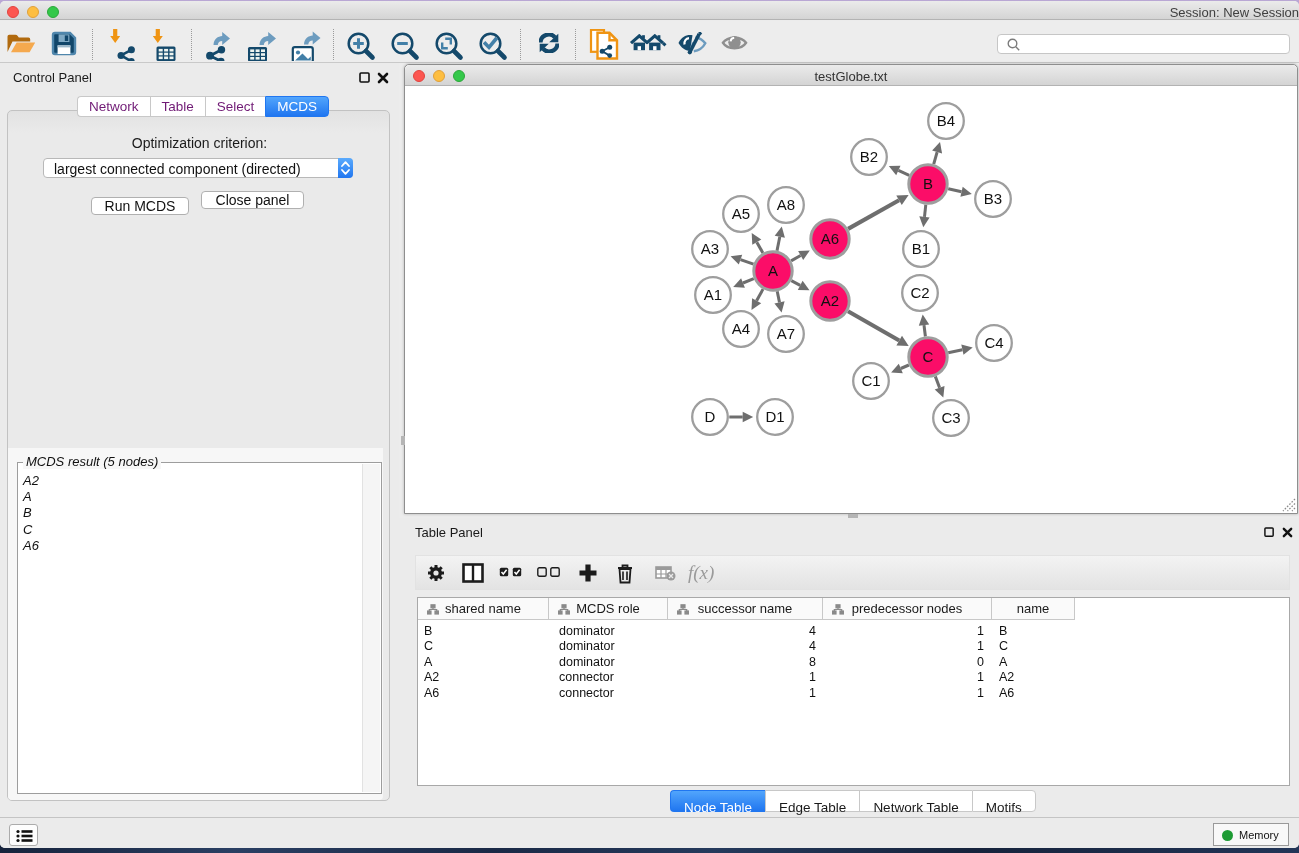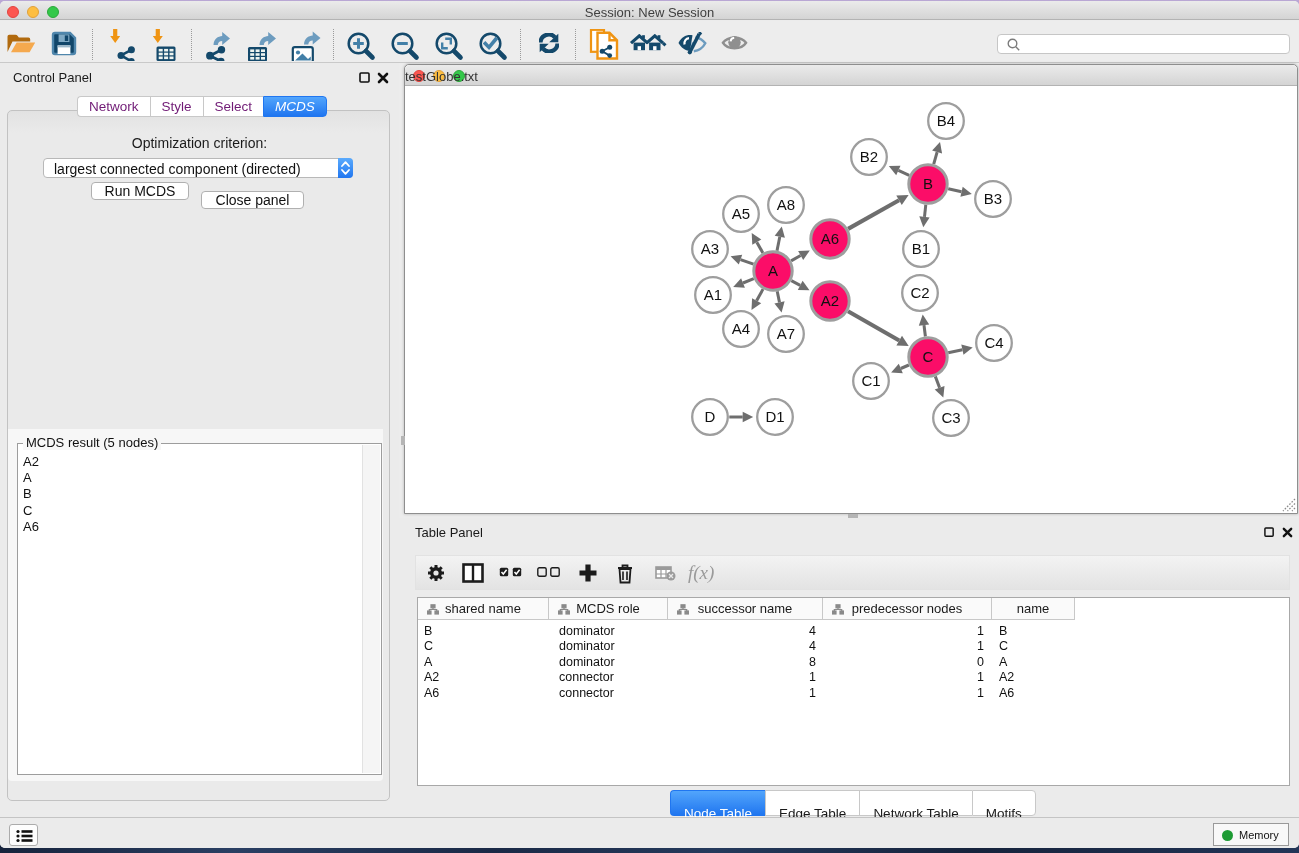--- a/index.html
+++ b/index.html
@@ -8,68 +8,68 @@
 #desktop-bottom { position:absolute; left:0; bottom:0; width:1299px; height:12px; background:linear-gradient(90deg,#16233c,#2a3f63 18%,#1a2946 38%,#253a5c 55%,#16233c 75%,#223557); }
 #win { position:absolute; left:0; top:1px; width:1299px; height:847px; background:#ececec; border-radius:5px; overflow:hidden; }
 
 
 #titlebar { position:absolute; left:0; top:0; width:100%; height:19px;
   background:linear-gradient(#ebebeb,#d4d4d4); border-bottom:1px solid #b3b3b3; }
 .tl { position:absolute; top:4.5px; width:12px; height:12px; border-radius:50%; }
 #titlebar .t1 { left:7px;  background:#fc5650; border:1px solid #e1443f; }
 #titlebar .t2 { left:27px; background:#fdbe41; border:1px solid #e0a03a; }
 #titlebar .t3 { left:47px; background:#34c84a; border:1px solid #2ca73b; }
-#titletext { position:absolute; top:3.5px; width:100%; text-align:center; font-size:13px; color:#404040; }
+#titletext { position:absolute; top:3.5px; width:100%; text-align:right; font-size:13px; color:#404040; }
 
 
 #toolbar { position:absolute; left:0; top:20px; width:100%; height:42px; background:#ededed; border-bottom:1px solid #c9c9c9; }
 .tsep { position:absolute; top:8px; height:31px; width:0; border-left:1px dotted #9a9a9a; }
 .ticon { position:absolute; top:6px; }
 #searchbox { position:absolute; left:997px; top:13px; width:293px; height:20px; background:#fff; border:1px solid #c6c6c6; border-radius:4px; }
 
 
 #cp { position:absolute; left:0; top:62px; width:399px; height:754px; background:#ebebeb; }
 #cp-title { position:absolute; left:13px; top:7px; font-size:13px; color:#1a1a1a; }
 #cp-tabs { position:absolute; left:77px; top:33px; height:21px; }
 .cptab { float:left; height:21px; font-size:13.5px; line-height:20px; padding:0 11px; background:#fff; border:1px solid #c8c8c8; border-right:none; color:#701a75; }
 .cptab.first { border-radius:4px 0 0 4px; }
-.cptab.last  { border-radius:0 4px 4px 0; border-right:1px solid #c8c8c8;font-style:italic; }
+.cptab.last  { border-radius:0 4px 4px 0; border-right:1px solid #c8c8c8; }
 .cptab.sel { background:linear-gradient(#52a5fc,#2076f0); border-color:#2076f0; color:#fff; }
 #cp-panel { position:absolute; left:7px; top:47px; width:383px; height:691px; background:linear-gradient(#e2e2e2,#eaeaea 22px); border:1px solid #c2c2c2; border-radius:5px; }
 #cp-opt-label { position:absolute; left:0; top:72px; width:100%; text-align:center; font-size:14px; color:#1a1a1a; }
 #cp-combo { position:absolute; left:43px; top:95px; width:310px; height:20px; background:#fff; border:1px solid #b8b8b8; border-radius:4px; }
 #cp-combo .ctext { position:absolute; left:10px; top:1.5px; font-size:14px; color:#111; }
 #cp-combo .cstep { position:absolute; right:-1px; top:-1px; width:15px; height:20px; background:linear-gradient(#5babfd,#2076f0); border-radius:0 4px 4px 0; }
 .btn { position:absolute; height:18px; background:#fff; border:1px solid #b0b0b0; border-radius:4px; font-size:14px; text-align:center; color:#111; line-height:16.5px; }
-#cp-white { position:absolute; left:8px; top:366px; width:375px; height:352px; background:#f7f7f7; border-radius:0 0 4px 4px; }
+#cp-white { position:absolute; left:8px; top:385px; width:375px; height:352px; background:#f7f7f7; border-radius:0 0 4px 4px;font-style:italic; }
 #fieldset { position:absolute; left:9px; top:14px; width:365px; height:332px; border:1px solid #9d9d9d; background:#fff; }
 #fieldset-label { position:absolute; left:5px; top:-9px; background:#f7f7f7; padding:0 3px; font-size:13px; color:#111; z-index:5; }
 #mlist { position:absolute; left:1px; top:1px; right:19px; bottom:1px; background:#fff; font-size:13px; color:#111; padding-top:9px; }
 #mlist div { height:16.2px; padding-left:4px; }
 #mscroll { position:absolute; right:1px; top:1px; width:18px; bottom:1px; background:#f5f5f5; border-left:1px solid #e2e2e2; }
 
 
 #nw { position:absolute; left:404px; top:63px; width:894px; height:450px; background:#fff; border:1px solid #8e8e8e; border-radius:5px 5px 0 0; box-shadow:0 0 3px rgba(0,0,0,0.25); }
 #nw-titlebar { position:absolute; left:0; top:0; width:100%; height:21px; background:linear-gradient(#ebebeb,#d4d4d4); border-bottom:1px solid #b3b3b3; border-radius:5px 5px 0 0; }
 #nw-titlebar .t1 { left:8px; background:#fc5650; border:1px solid #e1443f; }
 #nw-titlebar .t2 { left:28px; background:#fdbe41; border:1px solid #e0a03a; }
 #nw-titlebar .t3 { left:48px; background:#34c84a; border:1px solid #2ca73b; }
-#nw-title { position:absolute; top:4px; width:100%; text-align:left; font-size:13px; color:#333; }
+#nw-title { position:absolute; top:4px; width:100%; text-align:center; font-size:13px; color:#333; }
 #graph { position:absolute; left:0; top:22px; }
 
 
 #tp { position:absolute; left:399px; top:517px; width:900px; height:299px; background:#ebebeb; }
 #tp-title { position:absolute; left:16px; top:7px; font-size:13px; color:#1a1a1a; }
 #tp-toolbar { position:absolute; left:16px; top:37px; width:875px; height:35px; background:linear-gradient(#f3f3f3,#e3e3e3); border:1px solid #e2e2e2; }
 #tp-table { position:absolute; left:18px; top:79px; width:873px; height:189px; background:#fff; border:1px solid #a8a8a8; }
 #tp-head { position:absolute; left:0; top:0; height:22px; background:#fafafa; border-bottom:1px solid #c8c8c8; }
 .th { position:absolute; top:0; height:22px; border-right:1px solid #c8c8c8; font-size:13px; color:#1a1a1a; text-align:center; line-height:21px; }
 .tr { position:absolute; font-size:12.5px; color:#111; }
 #tp-tabs { position:absolute; left:271px; top:272px; height:22px; }
-.tptab { float:left; height:22px; font-size:13.5px; line-height:21px; padding:12px 13px; background:#fff; border:1px solid #c8c8c8; border-right:none; color:#1a1a1a; }
+.tptab { float:left; height:22px; font-size:13.5px; line-height:21px; padding:6px 13px; background:#fff; border:1px solid #c8c8c8; border-right:none; color:#1a1a1a; }
 .tptab.first { border-radius:4px 0 0 4px; }
 .tptab.last  { border-radius:0 4px 4px 0; border-right:1px solid #c8c8c8; }
 .tptab.sel { background:linear-gradient(#52a5fc,#2076f0); border-color:#2076f0; color:#fff; }
 
 
 #statusbar { position:absolute; left:0; top:816px; width:1299px; height:31px; background:#ebebeb; border-top:1px solid #c4c4c4; }
 #sb-left { position:absolute; left:9px; top:6px; width:29px; height:22px; background:#fdfdfd; border:1px solid #ababab; border-radius:3px; }
 #sb-mem { position:absolute; right:10px; top:5px; width:76px; height:23px; background:#f8f8f8; border:1px solid #999; font-size:11px; color:#111; }
 #sb-mem .dot { position:absolute; left:8px; top:6px; width:11px; height:11px; border-radius:50%; background:#1d9b34; }
 #sb-mem .mt { position:absolute; left:25px; top:5px; }
@@ -249,35 +249,35 @@
     <div id="cp-title">Control Panel</div>
     <svg width="12" height="12" style="position:absolute;left:359px;top:9px" viewBox="0 0 12 12">
         <rect x="1" y="1" width="9" height="9" fill="none" stroke="#111" stroke-width="1.6" rx="1"></rect>
       </svg>
     <svg width="12" height="12" style="position:absolute;left:377px;top:9px" viewBox="0 0 12 12">
         <path d="M2 2 L10 10 M10 2 L2 10" stroke="#111" stroke-width="2.6" stroke-linecap="round"></path>
       </svg>
     <div id="cp-panel"></div>
     <div id="cp-tabs">
       <div class="cptab first">Network</div>
-        <div class="cptab">Style</div>
+        <div class="cptab">Table</div>
         <div class="cptab">Select</div>
         <div class="cptab sel last">MCDS</div>
     </div>
     <div id="cp-opt-label">Optimization criterion:</div>
     <div id="cp-combo">
       <div class="ctext">largest connected component (directed)</div>
       <div class="cstep">
         <svg width="15" height="20" viewBox="0 0 15 20">
             <path d="M4 8 L7.5 4.2 L11 8" fill="none" stroke="#fff" stroke-width="1.8" stroke-linecap="round" stroke-linejoin="round"></path>
             <path d="M4 12 L7.5 15.8 L11 12" fill="none" stroke="#fff" stroke-width="1.8" stroke-linecap="round" stroke-linejoin="round"></path>
           </svg>
       </div>
     </div>
-    <div class="btn" style="left:91px; top:119px; width:98px;">Run MCDS</div>
+    <div class="btn" style="left:91px; top:134px; width:98px;">Run MCDS</div>
     <div class="btn" style="left:201px; top:128px; width:103px;">Close panel</div>
     <div id="cp-white">
       <div id="fieldset">
         <div id="fieldset-label">MCDS result (5 nodes)</div>
         <div id="mlist">
             <div>A2</div>
             <div>A</div>
             <div>B</div>
             <div>C</div>
             <div>A6</div>

